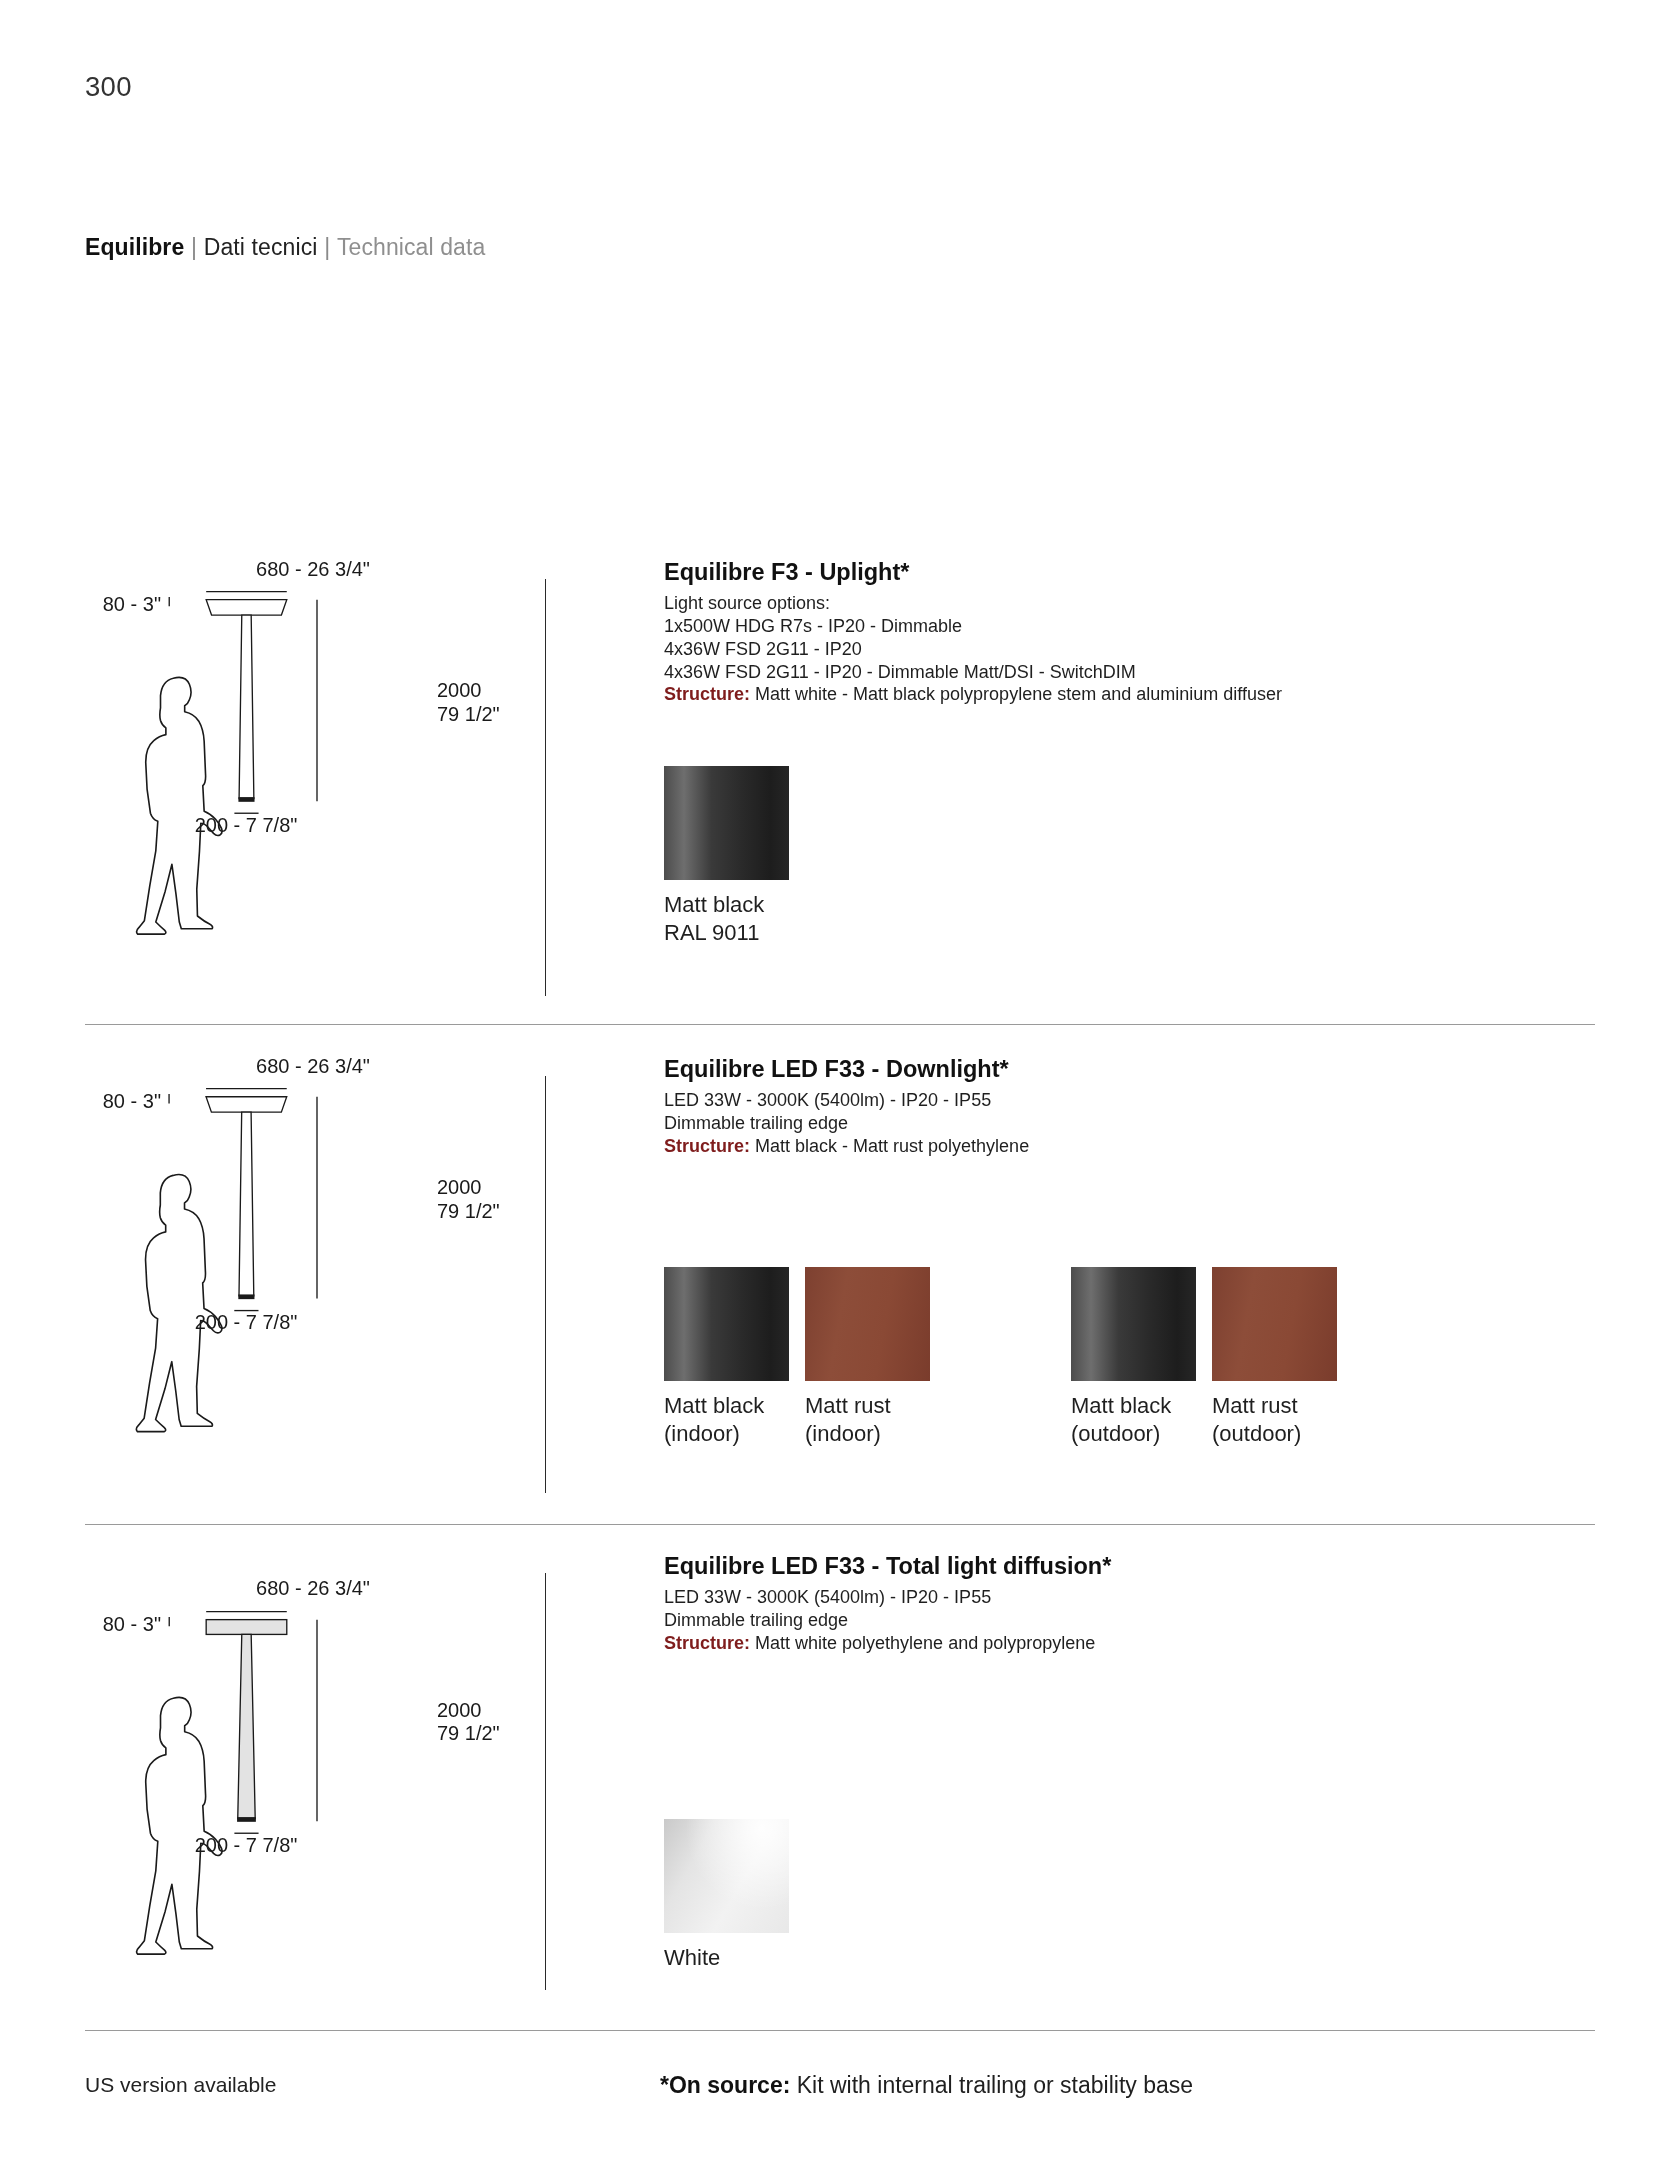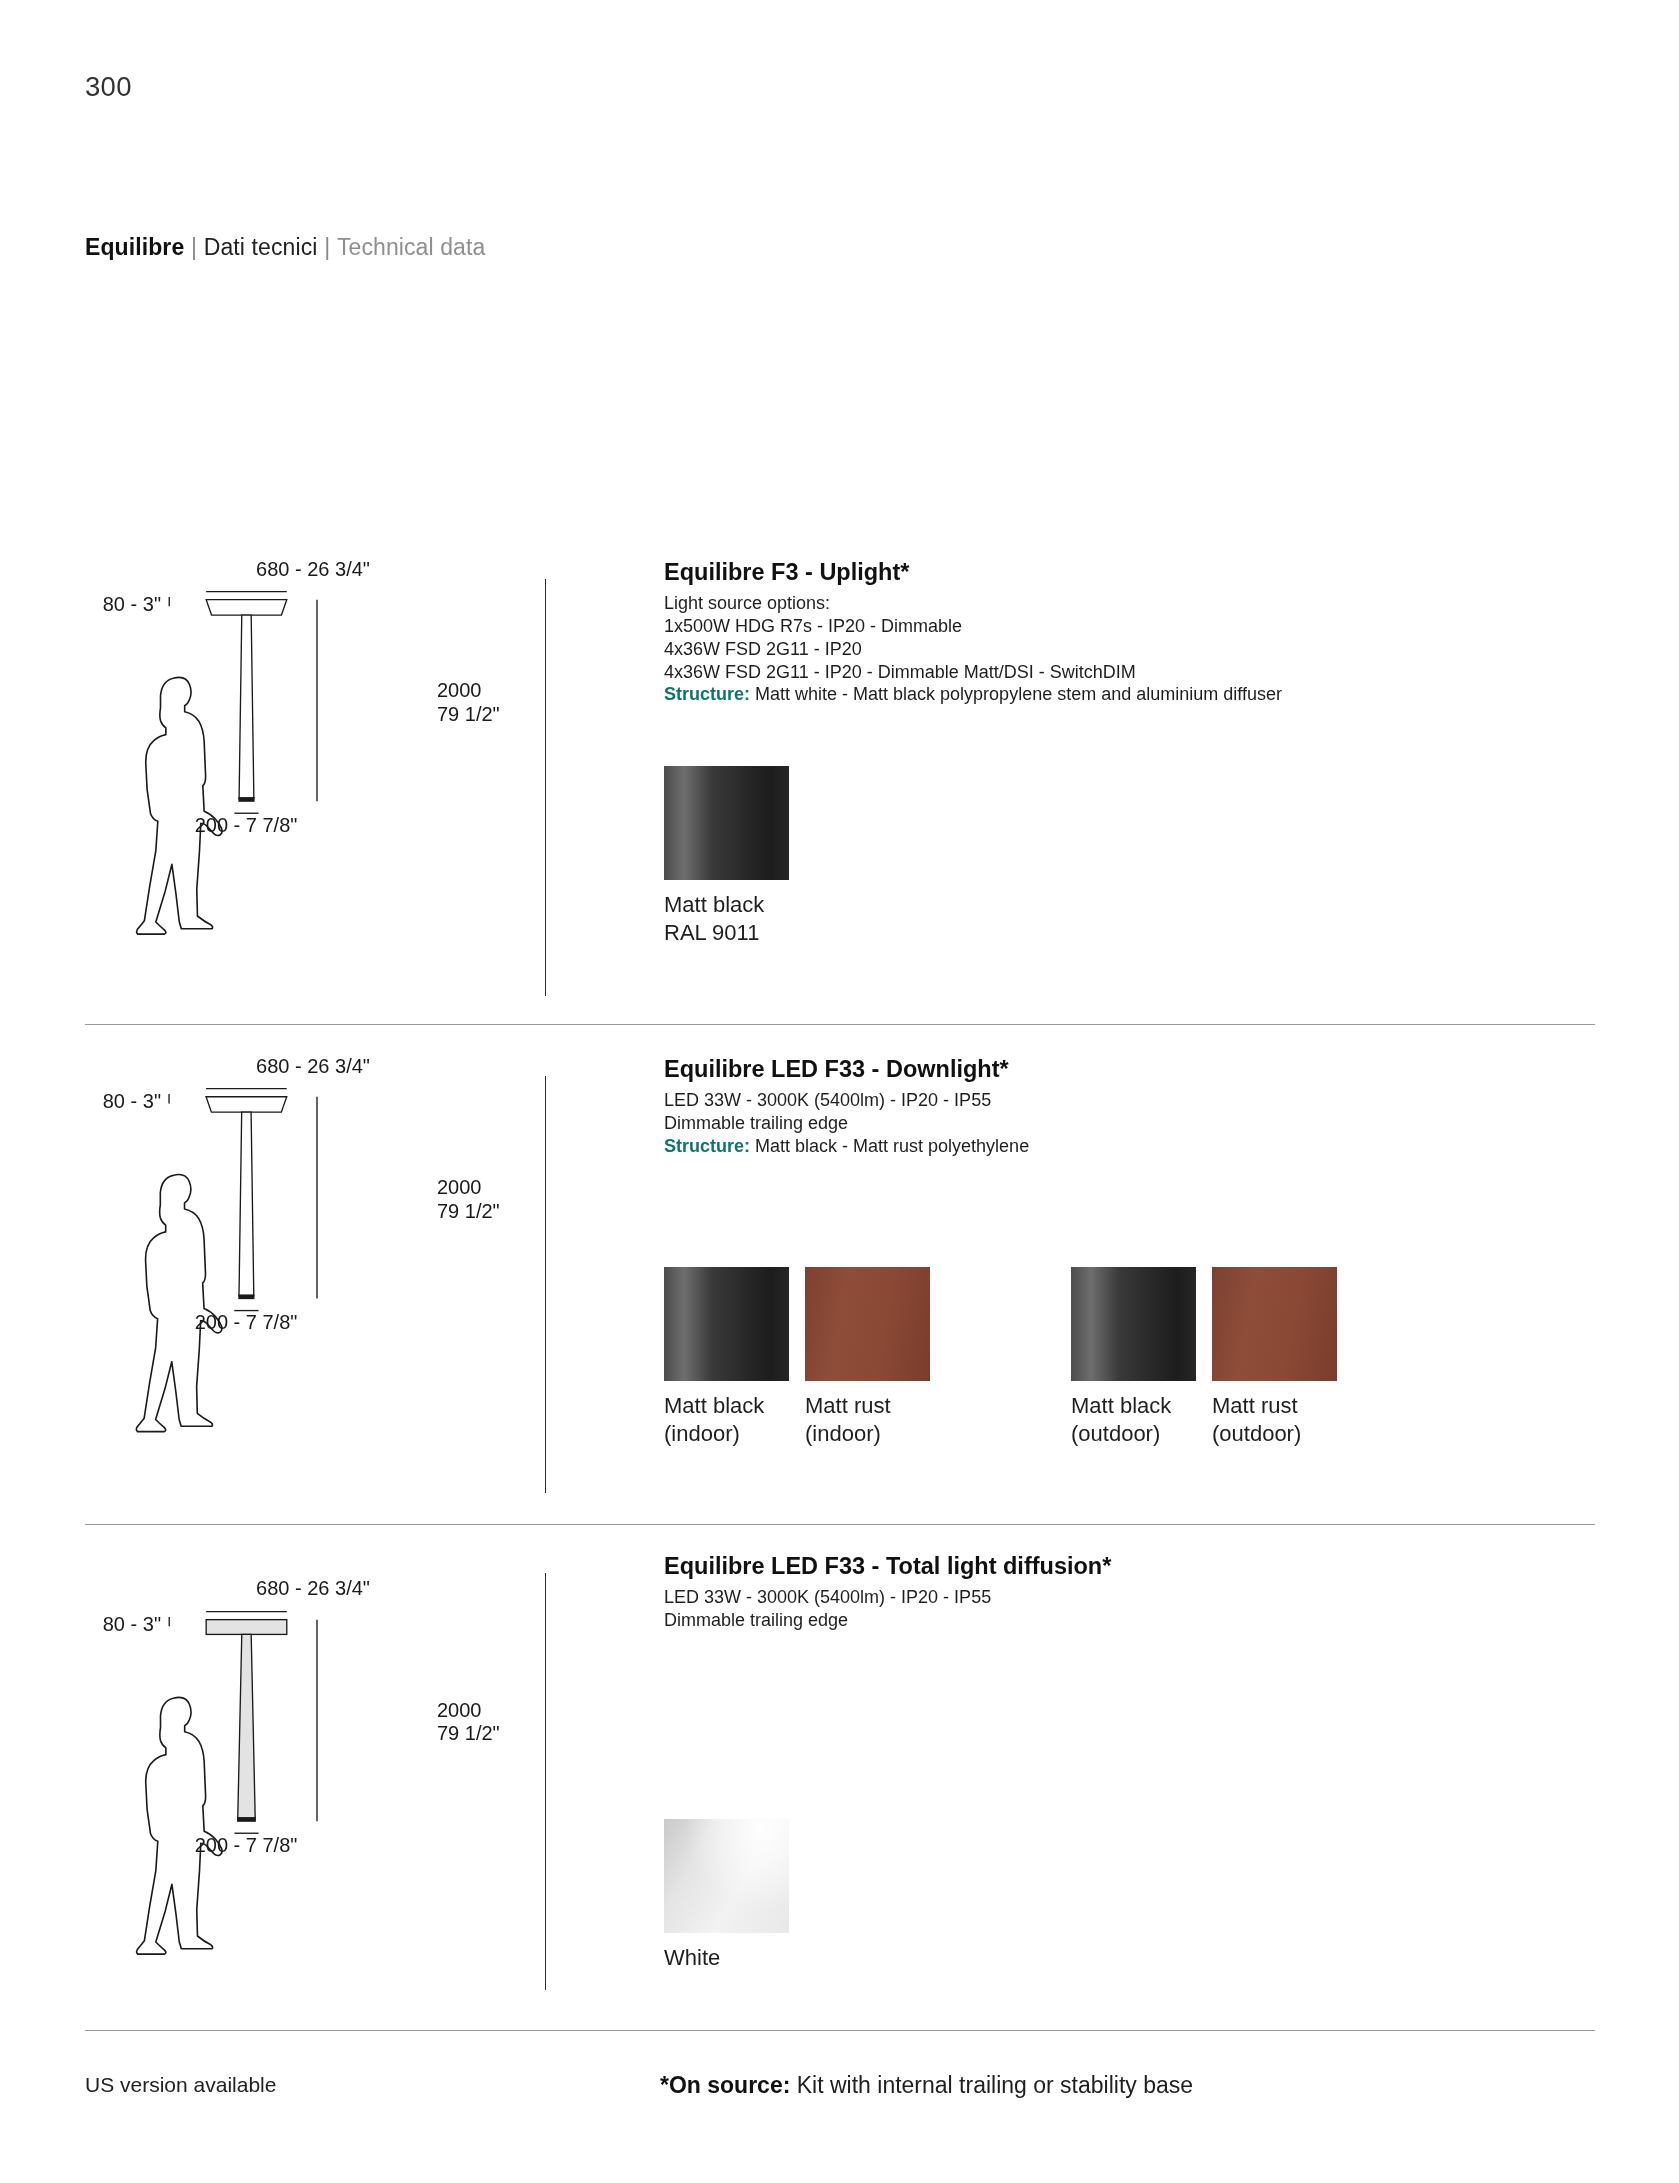--- a/index.html
+++ b/index.html
@@ -91,21 +91,21 @@
     color: #111111;
     margin-bottom: 6px;
     white-space: nowrap;
   }
   .spec-line {
     font-size: 18px;
     line-height: 1.265;
     color: #1f1f1f;
     white-space: nowrap;
   }
-  .spec-line b { font-weight: bold; color: #0f766e; text-align: right; }
+  .spec-line b { font-weight: bold; color: #7f1d1d; text-align: right; }
 
   
   .swatch-row {
     position: absolute;
     display: flex;
     align-items: flex-start;
   }
   .swatch-group { display: flex; }
   .swatch-gap { width: 141px; }
   .swatch {
@@ -301,20 +301,21 @@
           <div>White</div>
         </div>
       </div>
     </div>
   </div>
 
   <div class="spec" style="top:1.3px;">
     <div class="spec-title">Equilibre LED F33 - Total light diffusion*</div>
     <div class="spec-line">LED 33W - 3000K (5400lm) - IP20 - IP55</div>
     <div class="spec-line">Dimmable trailing edge</div>
+    <div class="spec-line"><b>Structure:</b> <span>Matt white polyethylene and polypropylene</span></div>
   </div>
 </div>
 
 <div id="dim-layer">
     <div style="position: absolute; top: 558px; font-size: 20px; color: rgb(26, 26, 26); white-space: nowrap; left: 313px; transform: translateX(-50%);">680 - 26 3/4"</div>
     <div style="position: absolute; top: 593px; font-size: 20px; color: rgb(26, 26, 26); white-space: nowrap; left: 161px; transform: translateX(-100%);">80 - 3"</div>
     <div style="position: absolute; top: 679px; font-size: 20px; color: rgb(26, 26, 26); white-space: nowrap; left: 437px;">2000</div>
     <div style="position: absolute; top: 703px; font-size: 20px; color: rgb(26, 26, 26); white-space: nowrap; left: 437px;">79 1/2"</div>
     <div style="position: absolute; top: 814px; font-size: 20px; color: rgb(26, 26, 26); white-space: nowrap; left: 246px; transform: translateX(-50%);">200 - 7 7/8"</div>
     <div style="position: absolute; top: 1055px; font-size: 20px; color: rgb(26, 26, 26); white-space: nowrap; left: 313px; transform: translateX(-50%);">680 - 26 3/4"</div>

